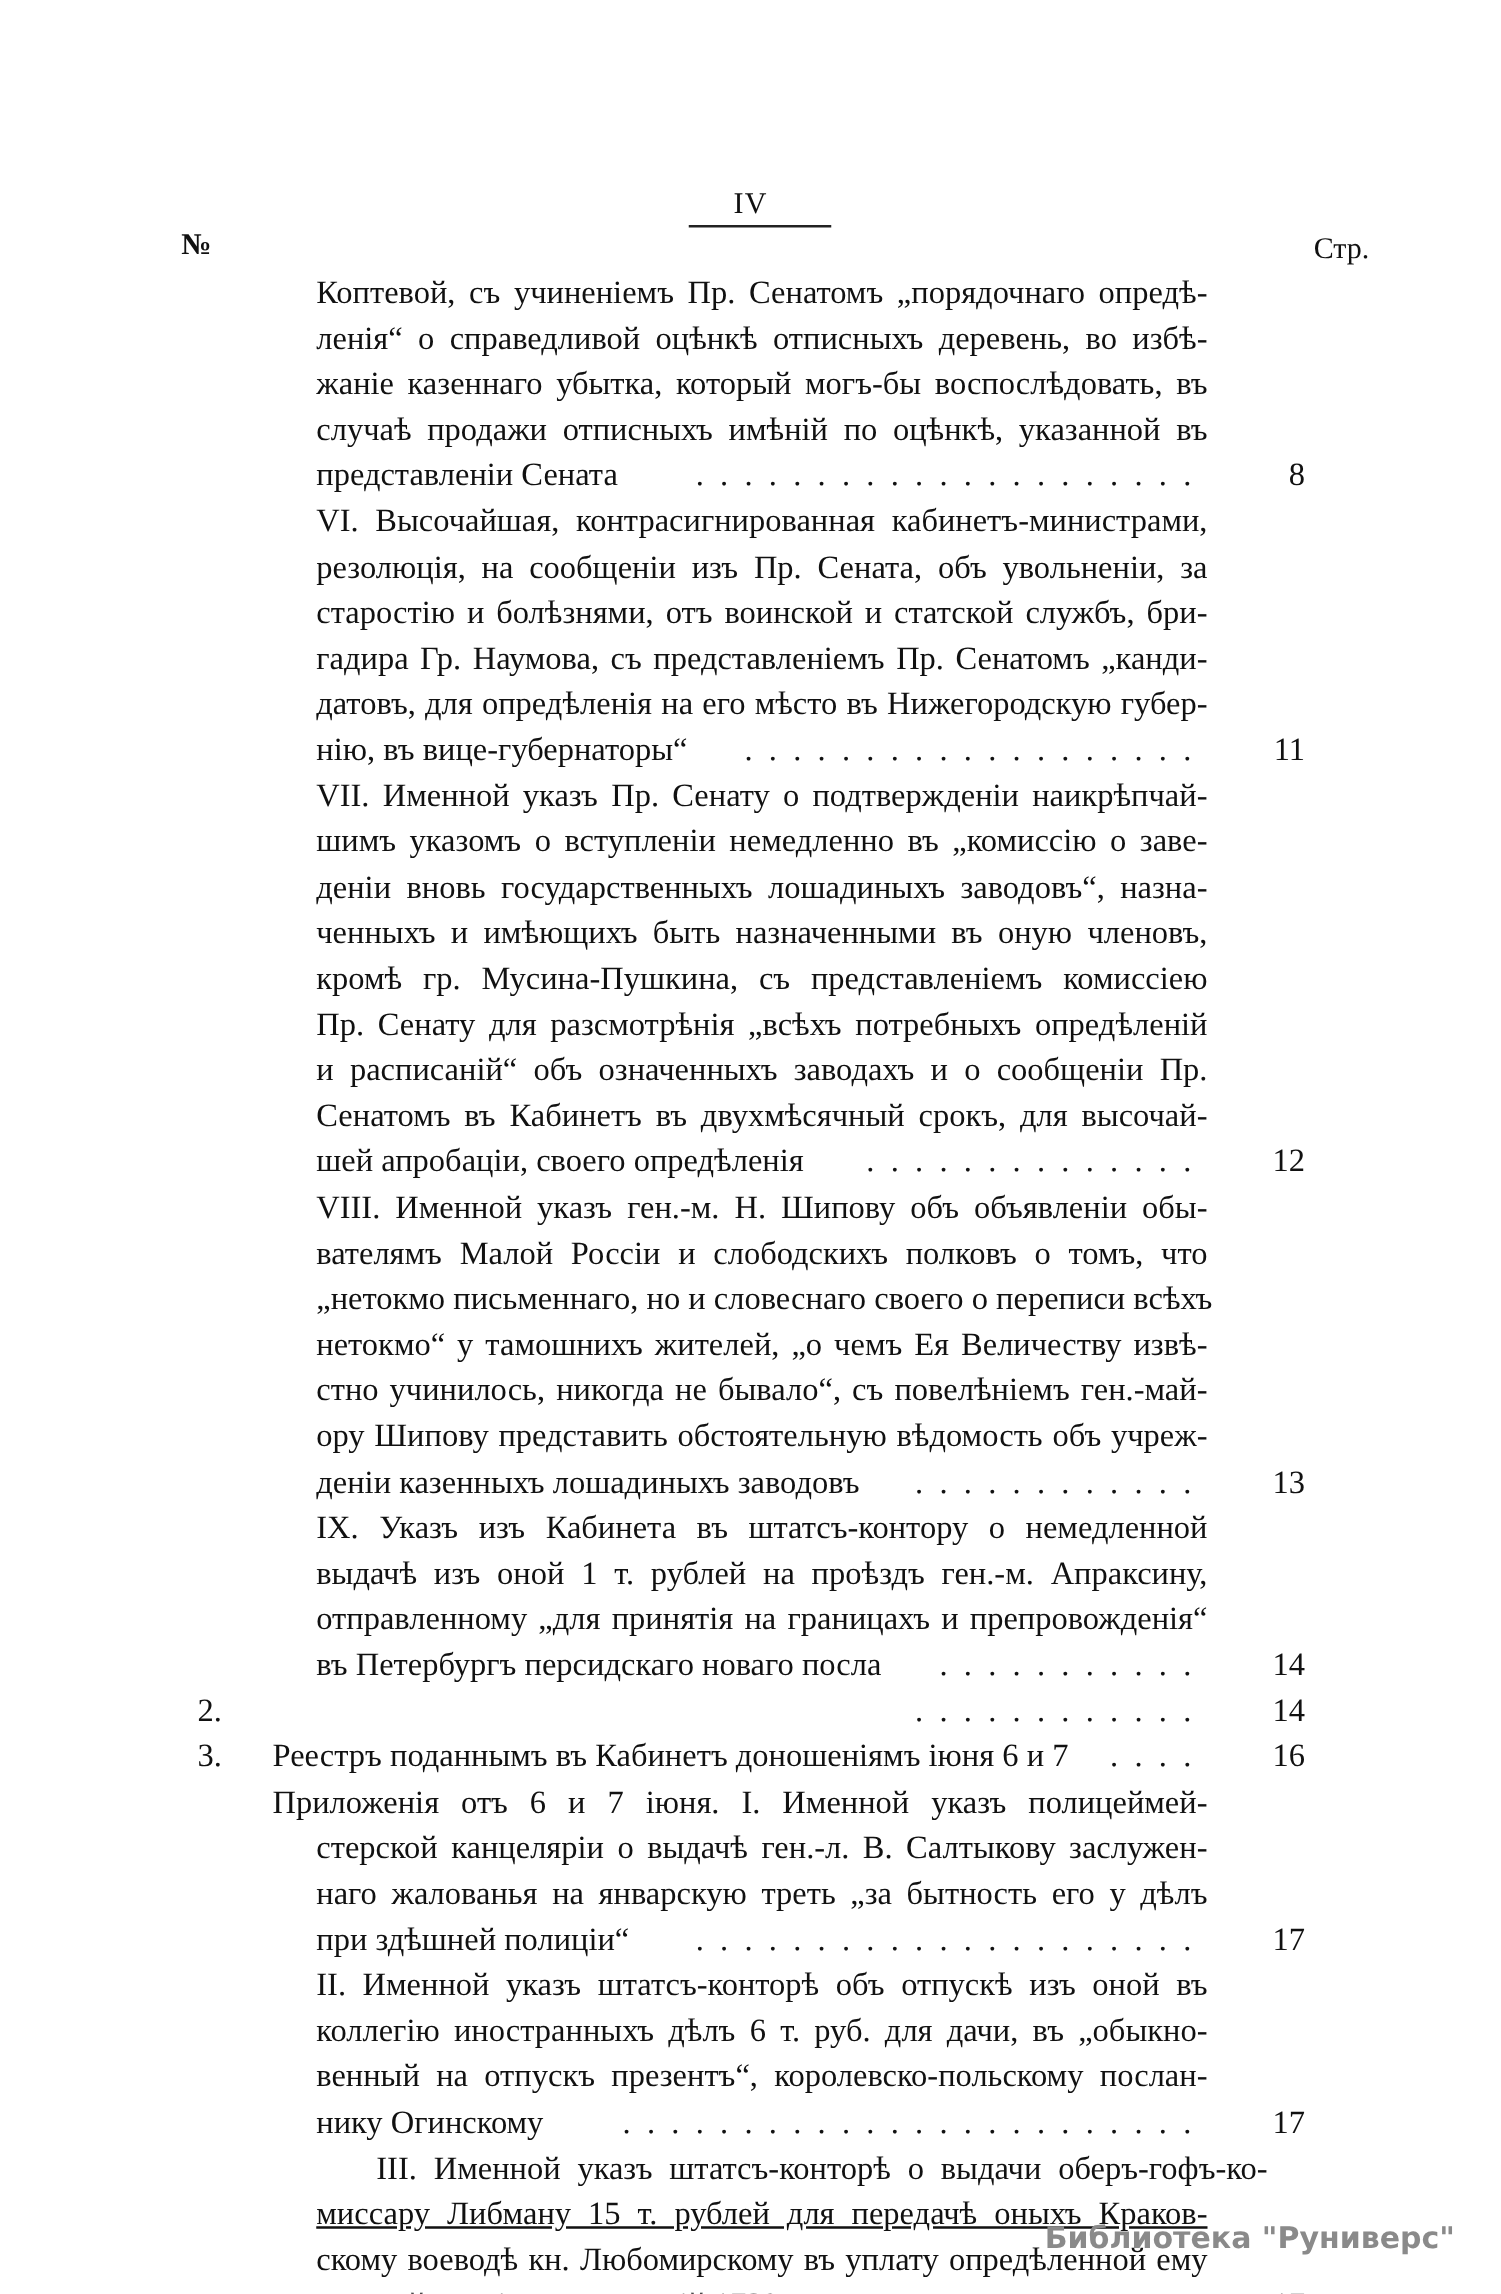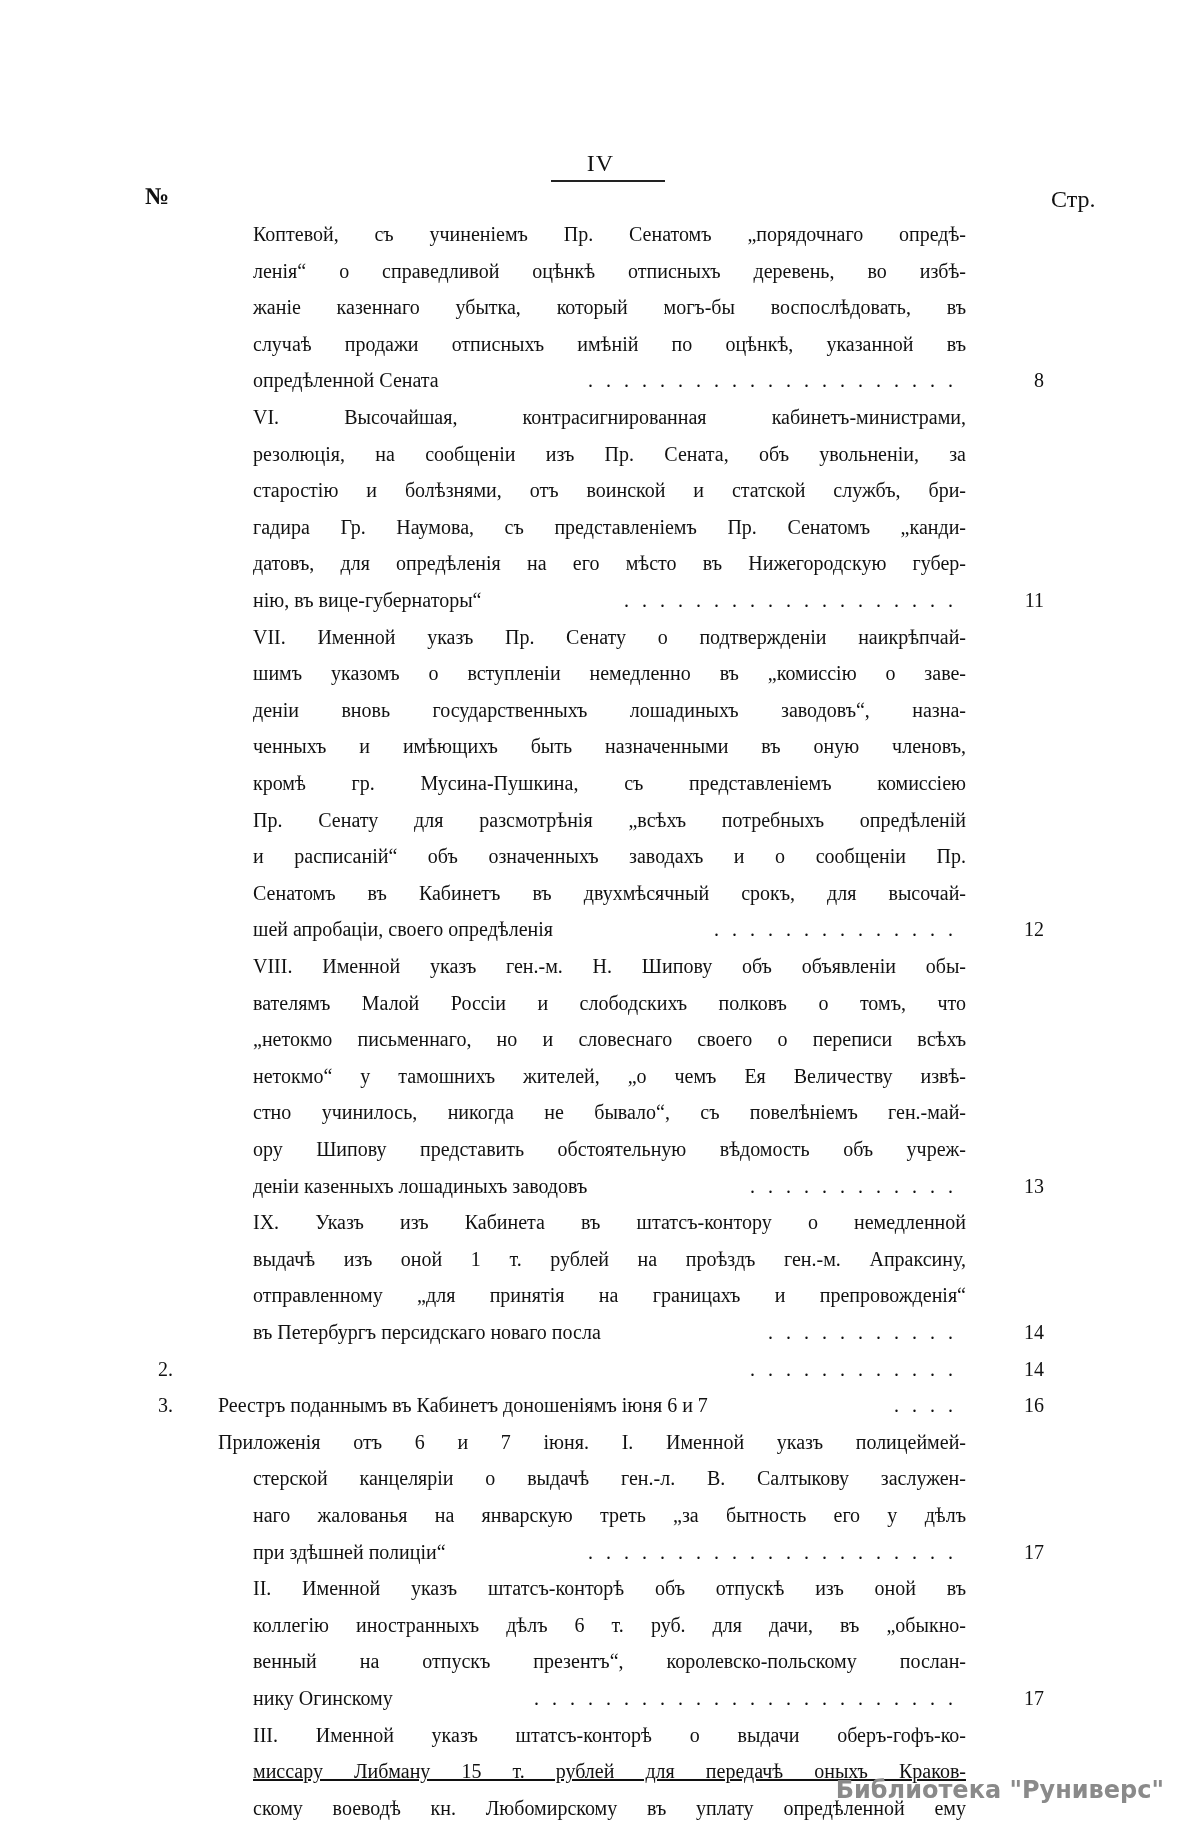--- a/index.html
+++ b/index.html
@@ -4,21 +4,21 @@
 <style>
   html, body { margin:0; padding:0; background:#ffffff; }
   body { width:1201px; height:1835px; position:relative; overflow:hidden;
          font-family:"Liberation Serif","DejaVu Serif",serif; color:#111; }
   .page-num { position:absolute; left:0; width:1201px; top:150px; text-align:center;
               font-size:24px; letter-spacing:1px; }
   .head-rule { position:absolute; left:551px; top:180px; width:114px; height:2px; background:#222; }
   .col-no { position:absolute; left:145px; top:183px; font-size:24px; font-weight:bold; }
   .col-page { position:absolute; left:1051px; top:186px; font-size:24px; }
   .toc { position:absolute; left:0; top:216px; width:1201px; }
-  .line { position:absolute; font-size:20px; line-height:36px; white-space:nowrap; height:36px; }
+  .line { position:absolute; font-size:26px; line-height:36px; white-space:nowrap; height:36px; }
   .txt { position:absolute; left:253px; width:713px; }
   .txt.justify { text-align:justify; text-align-last:justify; }
   .num { position:absolute; left:158px; }
   .pg { position:absolute; right:157px; width:60px; text-align:right; }
   .leader { position:absolute; letter-spacing:13px; }
   .entry-hang { left:218px; width:748px; }
   .watermark { position:absolute; right:37px; top:1776px; font-family:"DejaVu Sans","Liberation Sans",sans-serif;
                font-size:24px; color:#8a8a8a; font-weight:bold; }
 </style>
 </head>
@@ -28,21 +28,21 @@
 <div class="head-rule"></div>
 <div class="col-no">№</div>
 <div class="col-page">Стр.</div>
 
 <div class="toc" id="toc">
     <div>
       <div class="line txt justify" style="top: 0px;">Коптевой, съ учиненіемъ Пр. Сенатомъ „порядочнаго опредѣ-</div>
       <div class="line txt justify" style="top: 37px;">ленія“ о справедливой оцѣнкѣ отписныхъ деревень, во избѣ-</div>
       <div class="line txt justify" style="top: 73px;">жаніе казеннаго убытка, который могъ-бы воспослѣдовать, въ</div>
       <div class="line txt justify" style="top: 110px;">случаѣ продажи отписныхъ имѣній по оцѣнкѣ, указанной въ</div>
-      <div class="line txt" style="top: 146px;"><span>опредѣленной Сената</span><span class="leader" style="right: 0px; top: 0px;">.....................</span></div>
+      <div class="line txt" style="top: 146px;"><span>представленіи Сената</span><span class="leader" style="right: 0px; top: 0px;">.....................</span></div>
       <div class="line pg" style="top: 146px;">8</div>
     </div>
     <div>
       <div class="line txt justify" style="top: 183px;">VI. Высочайшая, контрасигнированная кабинетъ-министрами,</div>
       <div class="line txt justify" style="top: 220px;">резолюція, на сообщеніи изъ Пр. Сената, объ увольненіи, за</div>
       <div class="line txt justify" style="top: 256px;">старостію и болѣзнями, отъ воинской и статской службъ, бри-</div>
       <div class="line txt justify" style="top: 293px;">гадира Гр. Наумова, съ представленіемъ Пр. Сенатомъ „канди-</div>
       <div class="line txt justify" style="top: 329px;">датовъ, для опредѣленія на его мѣсто въ Нижегородскую губер-</div>
       <div class="line txt" style="top: 366px;"><span>нію, въ вице-губернаторы“</span><span class="leader" style="right: 0px; top: 0px;">...................</span></div>
       <div class="line pg" style="top: 366px;">11</div>
@@ -94,21 +94,21 @@
       <div class="line pg" style="top: 1318px;">17</div>
     </div>
     <div>
       <div class="line txt justify" style="top: 1354px;">II. Именной указъ штатсъ-конторѣ объ отпускѣ изъ оной въ</div>
       <div class="line txt justify" style="top: 1391px;">коллегію иностранныхъ дѣлъ 6 т. руб. для дачи, въ „обыкно-</div>
       <div class="line txt justify" style="top: 1427px;">венный на отпускъ презентъ“, королевско-польскому послан-</div>
       <div class="line txt" style="top: 1464px;"><span>нику Огинскому</span><span class="leader" style="right: 0px; top: 0px;">........................</span></div>
       <div class="line pg" style="top: 1464px;">17</div>
     </div>
     <div>
-      <div class="line txt justify" style="top: 1501px;">III. Именной указъ штатсъ-конторѣ о выдачи оберъ-гофъ-ко-</div>
+      <div class="line txt justify" style="top: 1501px; margin-left: 48px;">III. Именной указъ штатсъ-конторѣ о выдачи оберъ-гофъ-ко-</div>
       <div class="line txt justify" style="top: 1537px; text-decoration: underline;">миссару Либману 15 т. рублей для передачѣ оныхъ Краков-</div>
       <div class="line txt justify" style="top: 1574px;">скому воеводѣ кн. Любомирскому въ уплату опредѣленной ему</div>
       <div class="line txt" style="top: 1610px;"><span>годовой пенсіи за минувшій 1739 г.</span><span class="leader" style="right: 0px; top: 0px;">..............</span></div>
       <div class="line pg" style="top: 1610px;">17</div>
     </div>
     <div></div>
   </div>
 
 <div class="watermark">Библиотека "Руниверс"</div>
 

